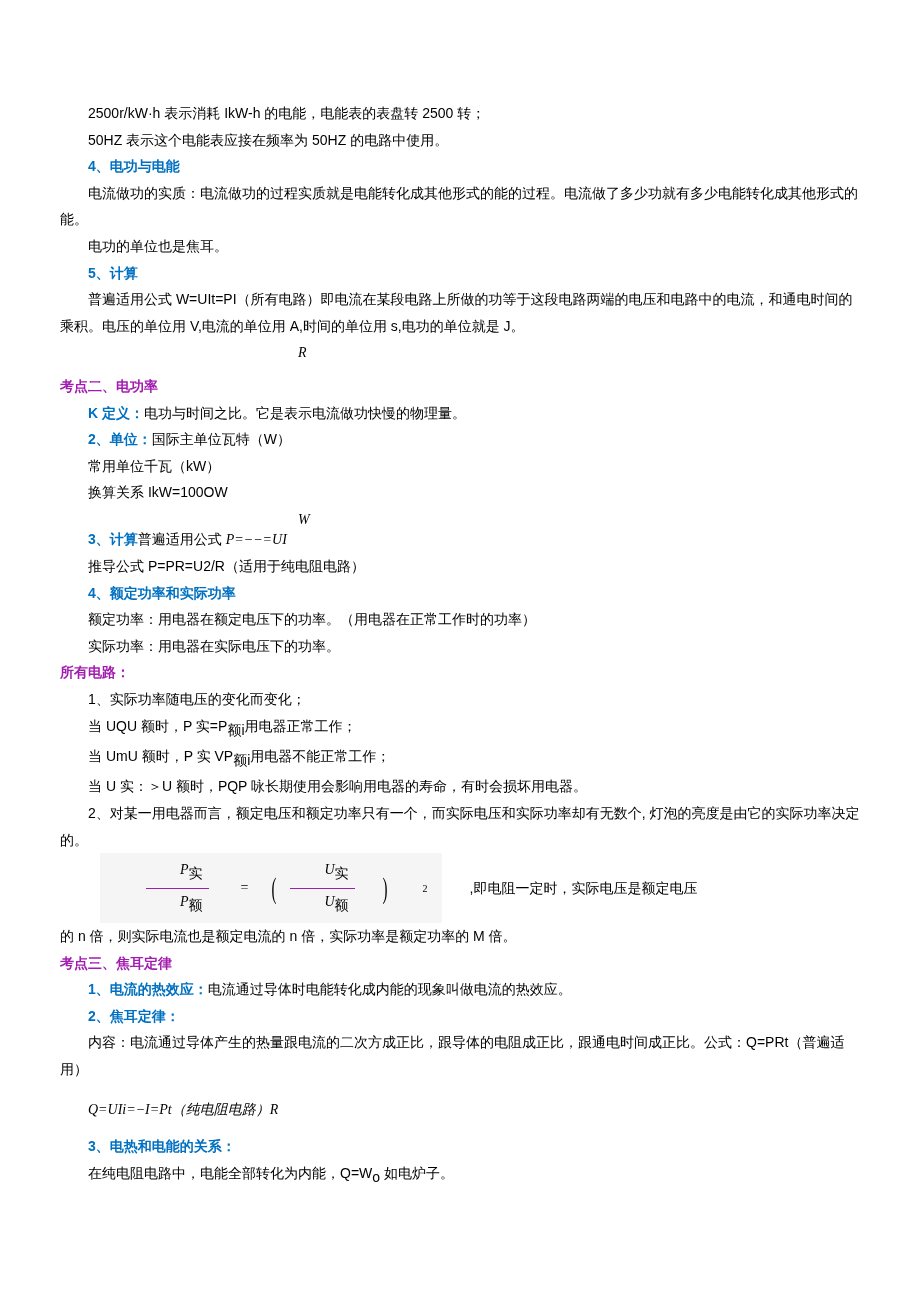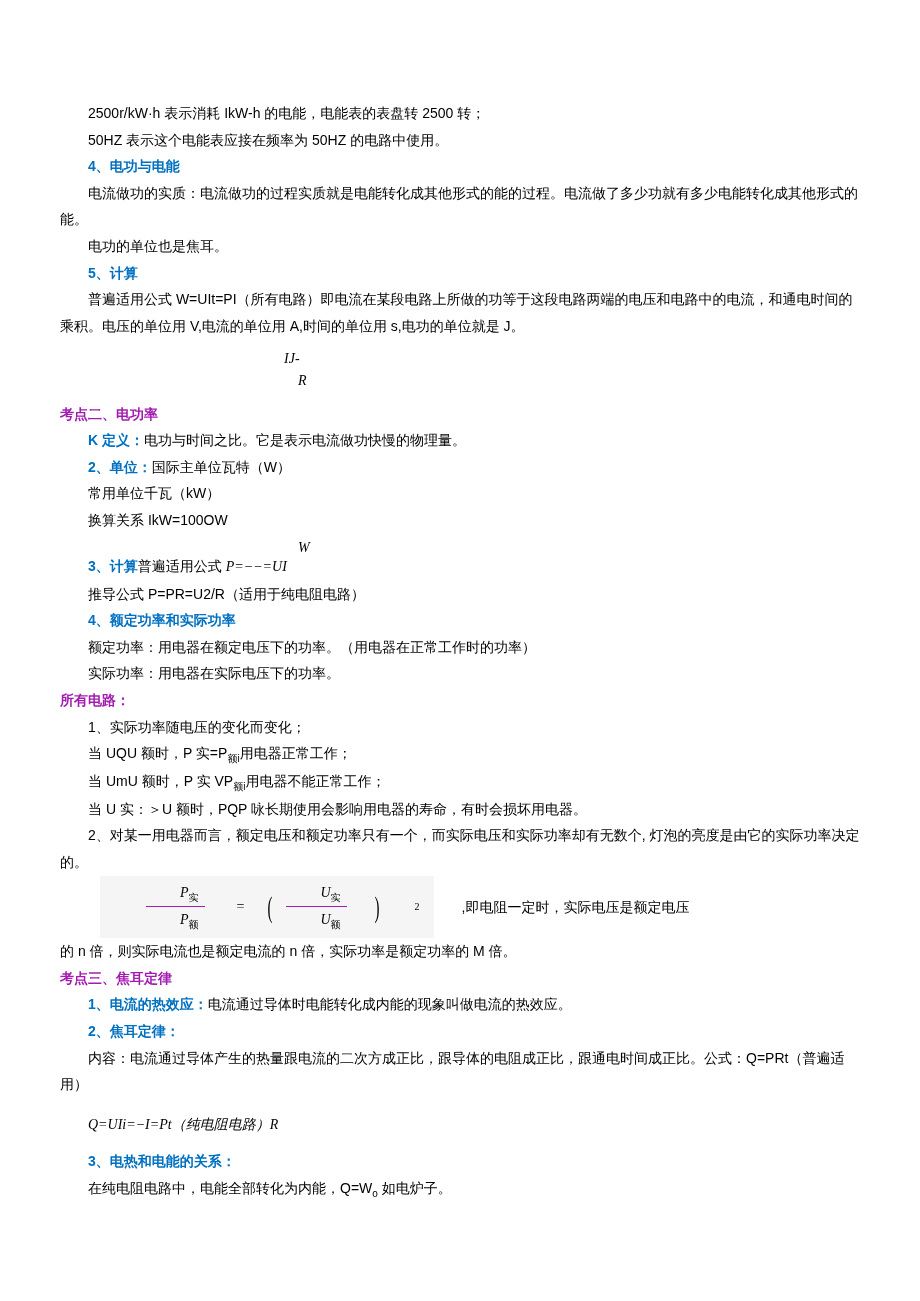--- a/index.html
+++ b/index.html
@@ -36,44 +36,41 @@
     margin: 0 4px;
   }
   .ratio-eq .frac .n { border-bottom: 1px solid #a21caf; padding: 0 6px; }
   .ratio-eq .frac .d { padding: 0 6px; }
   .ratio-eq .paren {
     font-size: 30px;
     line-height: 30px;
     transform: scaleX(0.5);
   }
   .ratio-eq .sup { font-size: 10px; vertical-align: super; margin-left:-2px; }
-  .sub { font-size: 10px; vertical-align: sub; }
+  .sub { font-size: 14px; vertical-align: sub; }
   .ital { font-style: italic; font-family: serif; }
   .flex-line { display: flex; align-items: center; flex-wrap: wrap; }
   .img-box {
     display: inline-block;
     background: #f5f5f5;
     padding: 4px 10px;
   }
 </style>
 </head>
 <body>
 
 <p class="indent1">2500r/kW·h 表示消耗 IkW-h 的电能，电能表的表盘转 2500 转；</p>
 <p class="indent1">50HZ 表示这个电能表应接在频率为 50HZ 的电路中使用。</p>
 <p class="indent1"><span class="blue">4、电功与电能</span></p>
 <p class="indent1">电流做功的实质：电流做功的过程实质就是电能转化成其他形式的能的过程。电流做了多少功就有多少电能转化成其他形式的能。</p>
 <p class="indent1">电功的单位也是焦耳。</p>
 <p class="indent1"><span class="blue">5、计算</span></p>
 <p class="indent1">普遍适用公式 W=UIt=PI（所有电路）即电流在某段电路上所做的功等于这段电路两端的电压和电路中的电流，和通电时间的乘积。电压的单位用 V,电流的单位用 A,时间的单位用 s,电功的单位就是 J。</p>
 
 <div class="formula-block">
-  <div style="text-align:left; margin-left:12em;">
-    <span class="ital">IJ-</span>
-  </div>
   <div style="text-align:left; margin-left:13em; margin-top:-6px;">
     <span class="ital">R</span>
   </div>
 </div>
 
 <p class="indent0"><span class="red">考点二、电功率</span></p>
 
 <p class="indent1"><span class="blue">K 定义：</span><span>电功与时间之比。它是表示电流做功快慢的物理量。</span></p>
 
 <p class="indent1"><span class="blue">2、单位：</span><span>国际主单位瓦特（W）</span></p>

